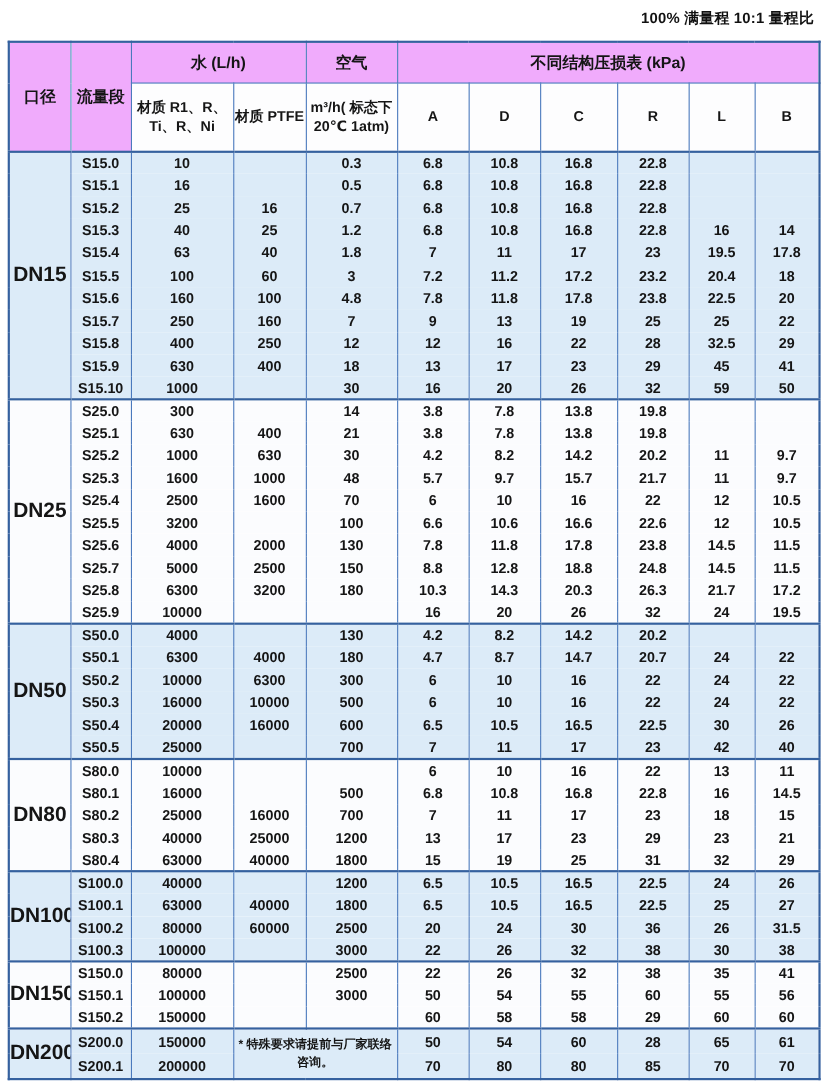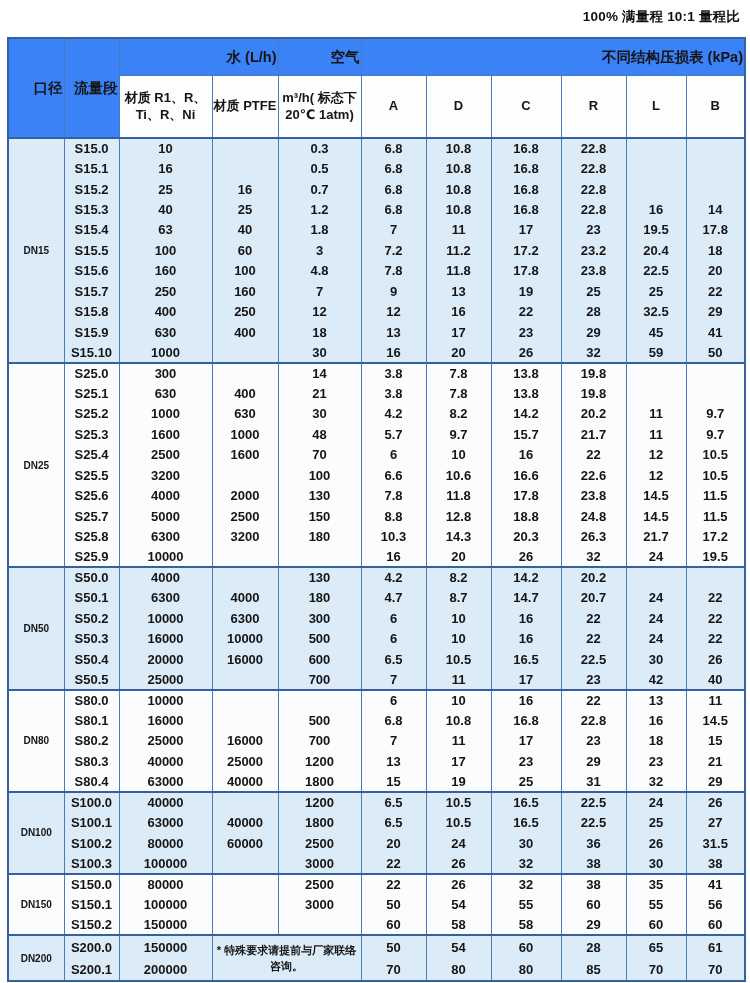--- a/index.html
+++ b/index.html
@@ -16,34 +16,34 @@
     position:absolute;left:7px;top:37px;width:737px;
     border-collapse:collapse;table-layout:fixed;
     border:2.5px solid #35619f;
   }
   .spec th,.spec td{
     border:1.5px solid #4a79bd;
     text-align:center;vertical-align:middle;
     color:#151515;overflow:hidden;
   }
   
-  .spec thead tr.h1 th{height:34px;font-size:14.5px;font-weight:bold;background:#3b82f6;text-align:right;}
+  .spec thead tr.h1 th{height:34px;font-size:14.5px;font-weight:bold;background:#f0abfc;}
   .spec thead tr.h2 th{height:59px;font-size:13px;font-weight:bold;background:#fdfdfe;line-height:1.25;}
   .spec thead th.span2{background:#fdfdfe;font-size:14px;margin-left:28px;}
   
   .spec tbody tr{height:20.45px;}
   .spec tbody tr.tall{height:23px;}
   .spec tbody td{
     font-size:13px;font-weight:bold;padding:0;
     border-top:none;border-bottom:none;
   }
   .spec tbody tr.sec-top td{border-top:2px solid #35619f;}
   .spec tbody tr.shade td{background:#dcebf8;}
   .spec tbody tr.plain td{background:#fbfcfe;}
-  .spec tbody td.dn{font-size:10px;}
+  .spec tbody td.dn{font-size:19px;}
   .spec tbody td.note{font-size:11px;line-height:1.5;padding:0 4px;}
 </style>
 </head>
 <body>
 
 <div class="top-note">100% 满量程  10:1 量程比</div>
 
 <table class="spec">
   <colgroup>
     <col style="width:56px">

